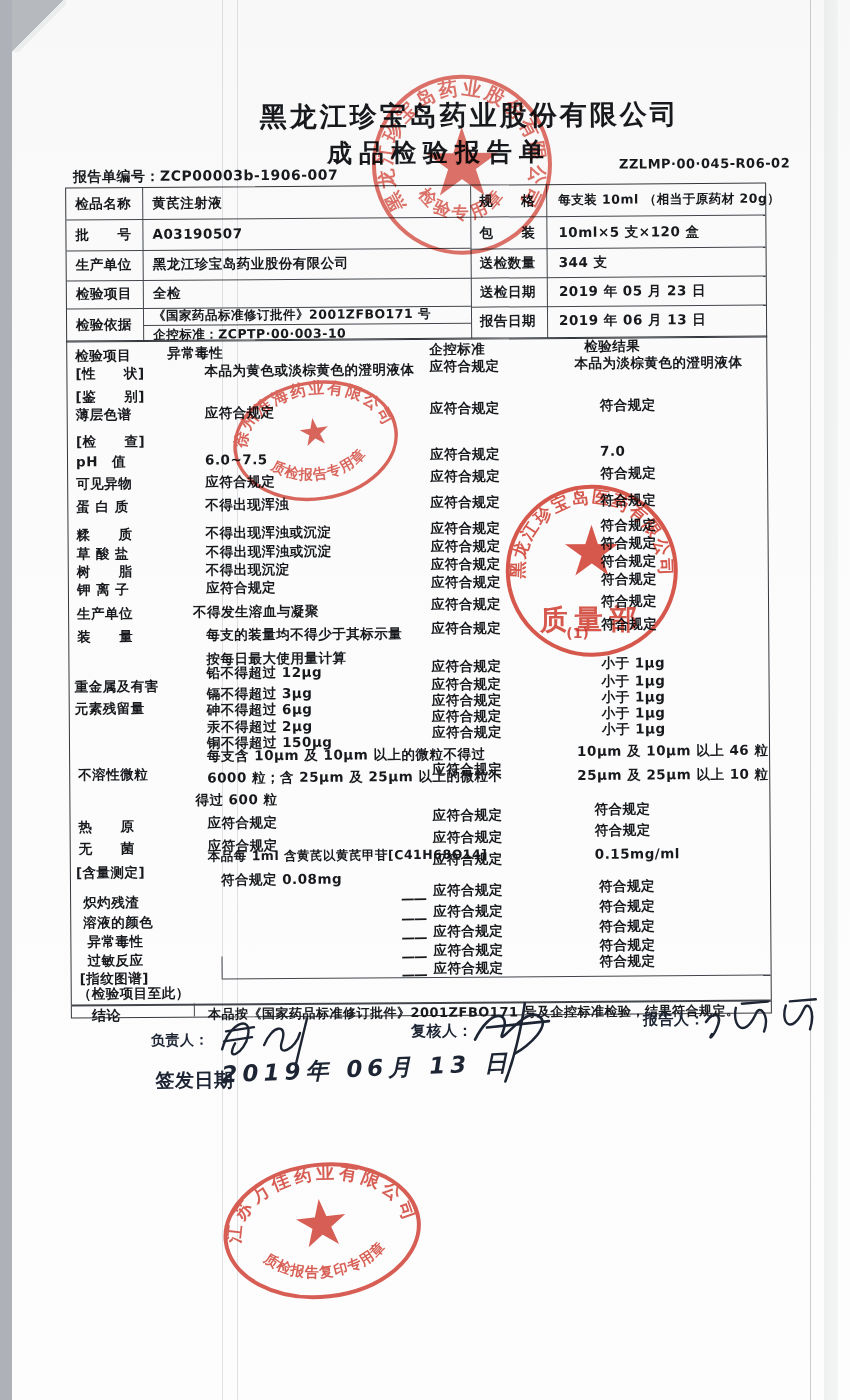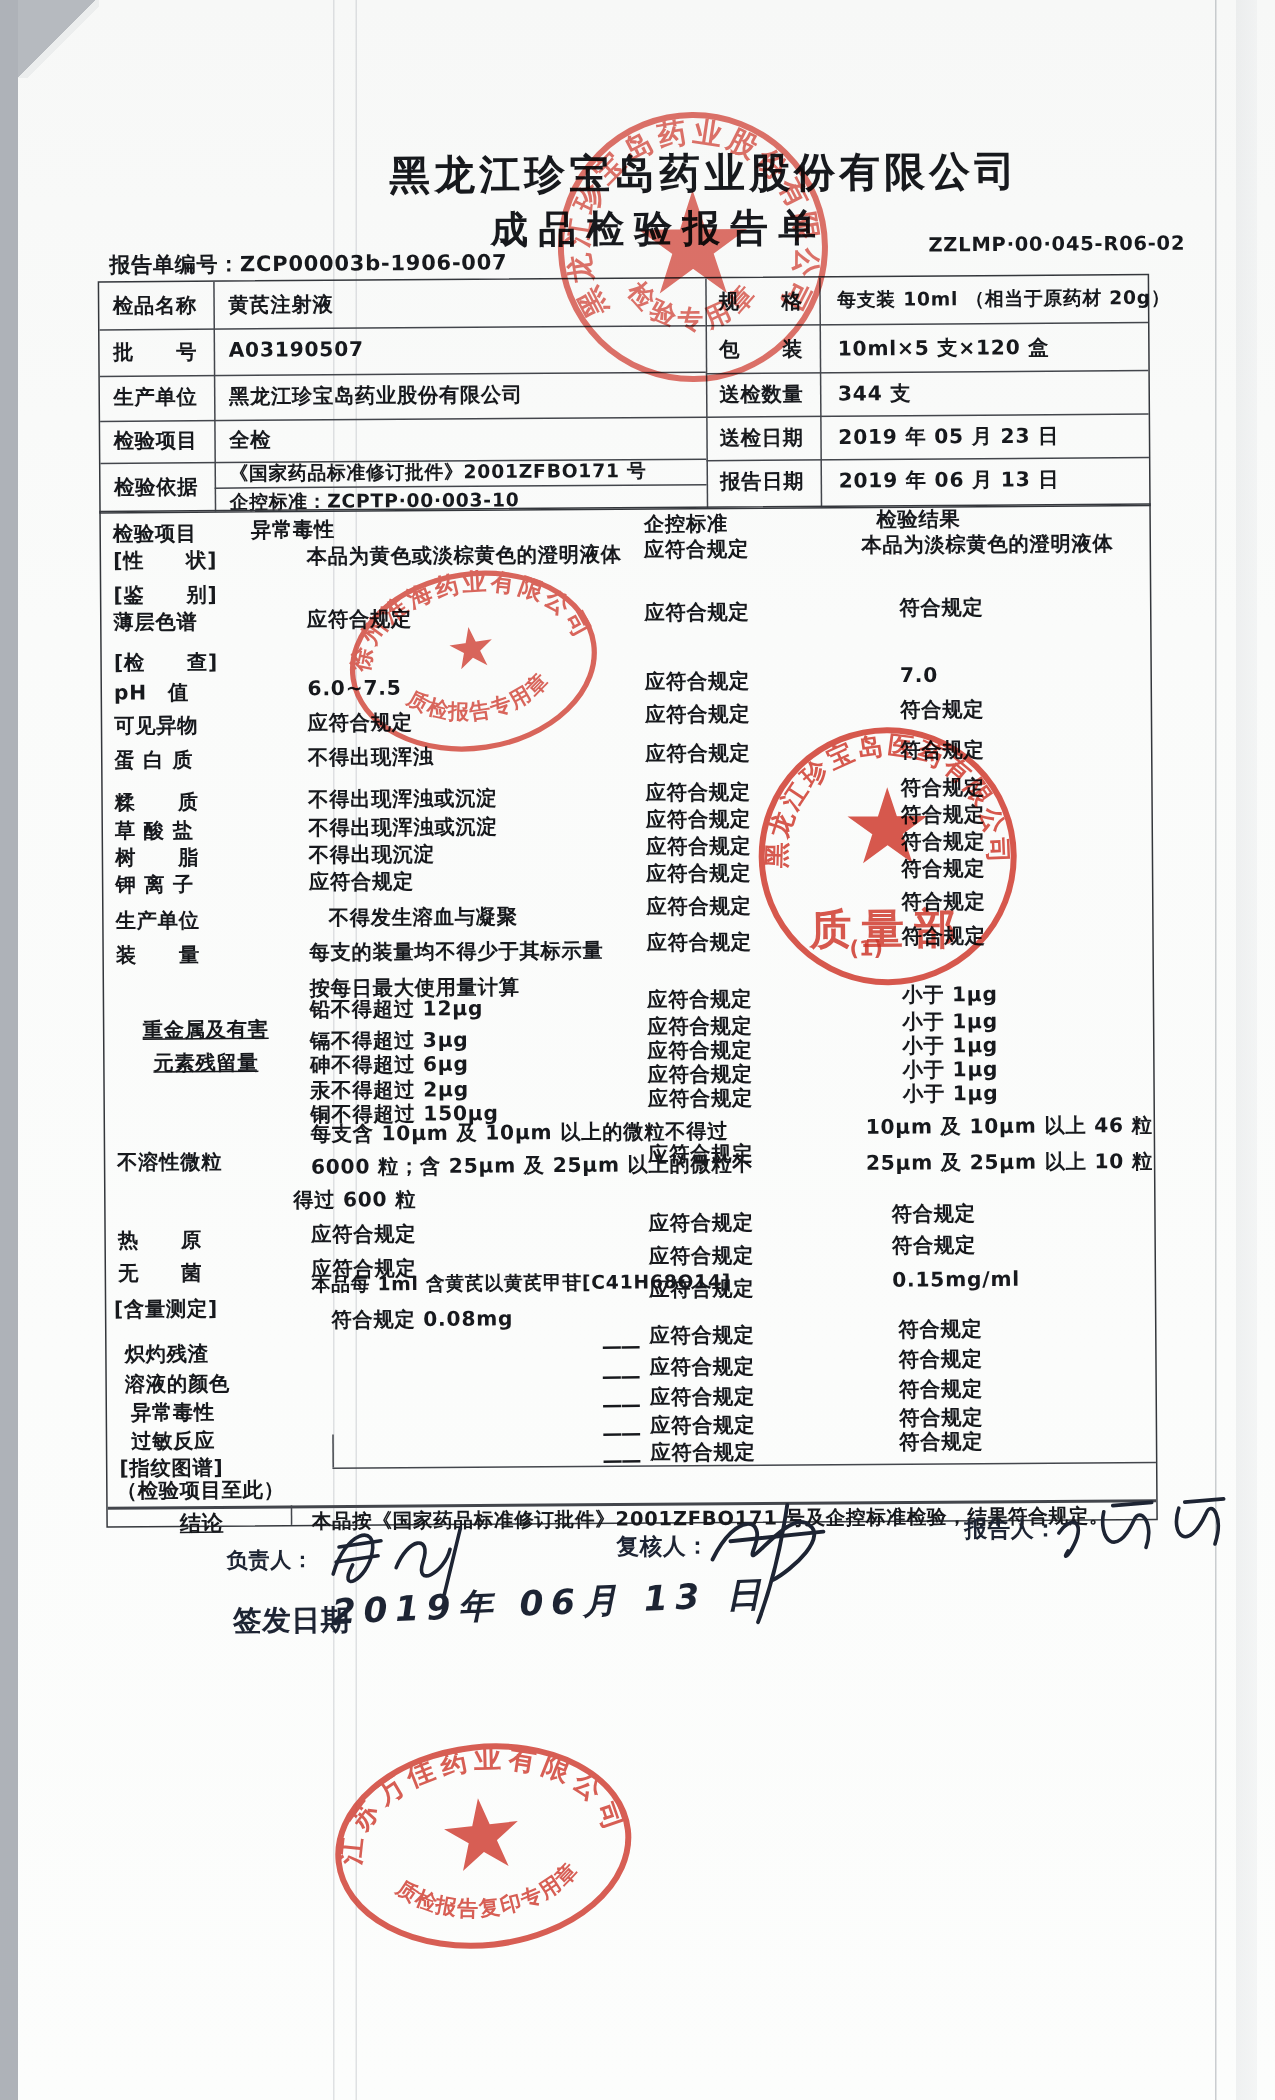--- a/index.html
+++ b/index.html
@@ -8,21 +8,21 @@
   .fold{position:absolute;left:12px;top:0;width:54px;height:52px;background:linear-gradient(135deg,#b6babf 0 49%,#eceeee 49% 55%,transparent 55%);}
   .crease{position:absolute;top:0;height:1400px;width:1px;background:rgba(175,180,186,.38);}
   .crease2{position:absolute;top:0;height:1400px;width:14px;background:linear-gradient(90deg,rgba(200,204,208,.25),rgba(235,237,238,.5));}
   .content{position:absolute;left:0;top:0;width:850px;height:1400px;transform:rotate(-0.4deg);transform-origin:420px 600px;}
   .t{position:absolute;white-space:nowrap;font-weight:bold;font-size:13.5px;color:#17191d;letter-spacing:.5px;}
   .big{font-size:27px;letter-spacing:3px;}
   .sub{font-size:25px;letter-spacing:7px;}
   .hl{position:absolute;height:1px;background:#43464c;}
   .vl{position:absolute;width:1px;background:#43464c;}
   .box{position:absolute;border:1.5px solid #34373c;}
-  .ctr{text-align:center;text-decoration:underline;}
+  .ctr{text-align:left;}
   .dash{letter-spacing:-1px;font-weight:bold;}
   .stamp{position:absolute;mix-blend-mode:multiply;}
   .stamp text{font-family:"DejaVu Sans",sans-serif;font-weight:bold;}
   .ink{color:#1d2433;}
   .hand{position:absolute;white-space:nowrap;font-style:italic;font-weight:bold;color:#1d2433;}
   .note1{position:absolute;color:rgba(205,55,44,.85);font-weight:bold;font-size:14px;}
   .sig{position:absolute;}
 </style>
 </head>
 <body>
@@ -130,21 +130,21 @@
     <div class="t" style="left:137px;top:221px">不得出现沉淀</div>
     <div class="t" style="left:362px;top:217px">应符合规定</div>
     <div class="t" style="left:532px;top:215px">符合规定</div>
 
     <div class="t" style="left:8px;top:240px">钾 离 子</div>
     <div class="t" style="left:137px;top:239px">应符合规定</div>
     <div class="t" style="left:362px;top:235px">应符合规定</div>
     <div class="t" style="left:532px;top:233px">符合规定</div>
 
     <div class="t" style="left:8px;top:264px">生产单位</div>
-    <div class="t" style="left:150px;top:263px">不得发生溶血与凝聚</div>
+    <div class="t" style="left:124px;top:263px">不得发生溶血与凝聚</div>
     <div class="t" style="left:362px;top:257px">应符合规定</div>
     <div class="t" style="left:532px;top:255px">符合规定</div>
 
     <div class="t" style="left:8px;top:287px">装　　量</div>
     <div class="t" style="left:137px;top:286px">每支的装量均不得少于其标示量</div>
     <div class="t" style="left:362px;top:281px">应符合规定</div>
     <div class="t" style="left:532px;top:278px">符合规定</div>
 
     <div class="t ctr" style="left:5px;top:337px;width:125px">重金属及有害</div>
     <div class="t ctr" style="left:5px;top:359px;width:125px">元素残留量</div>

